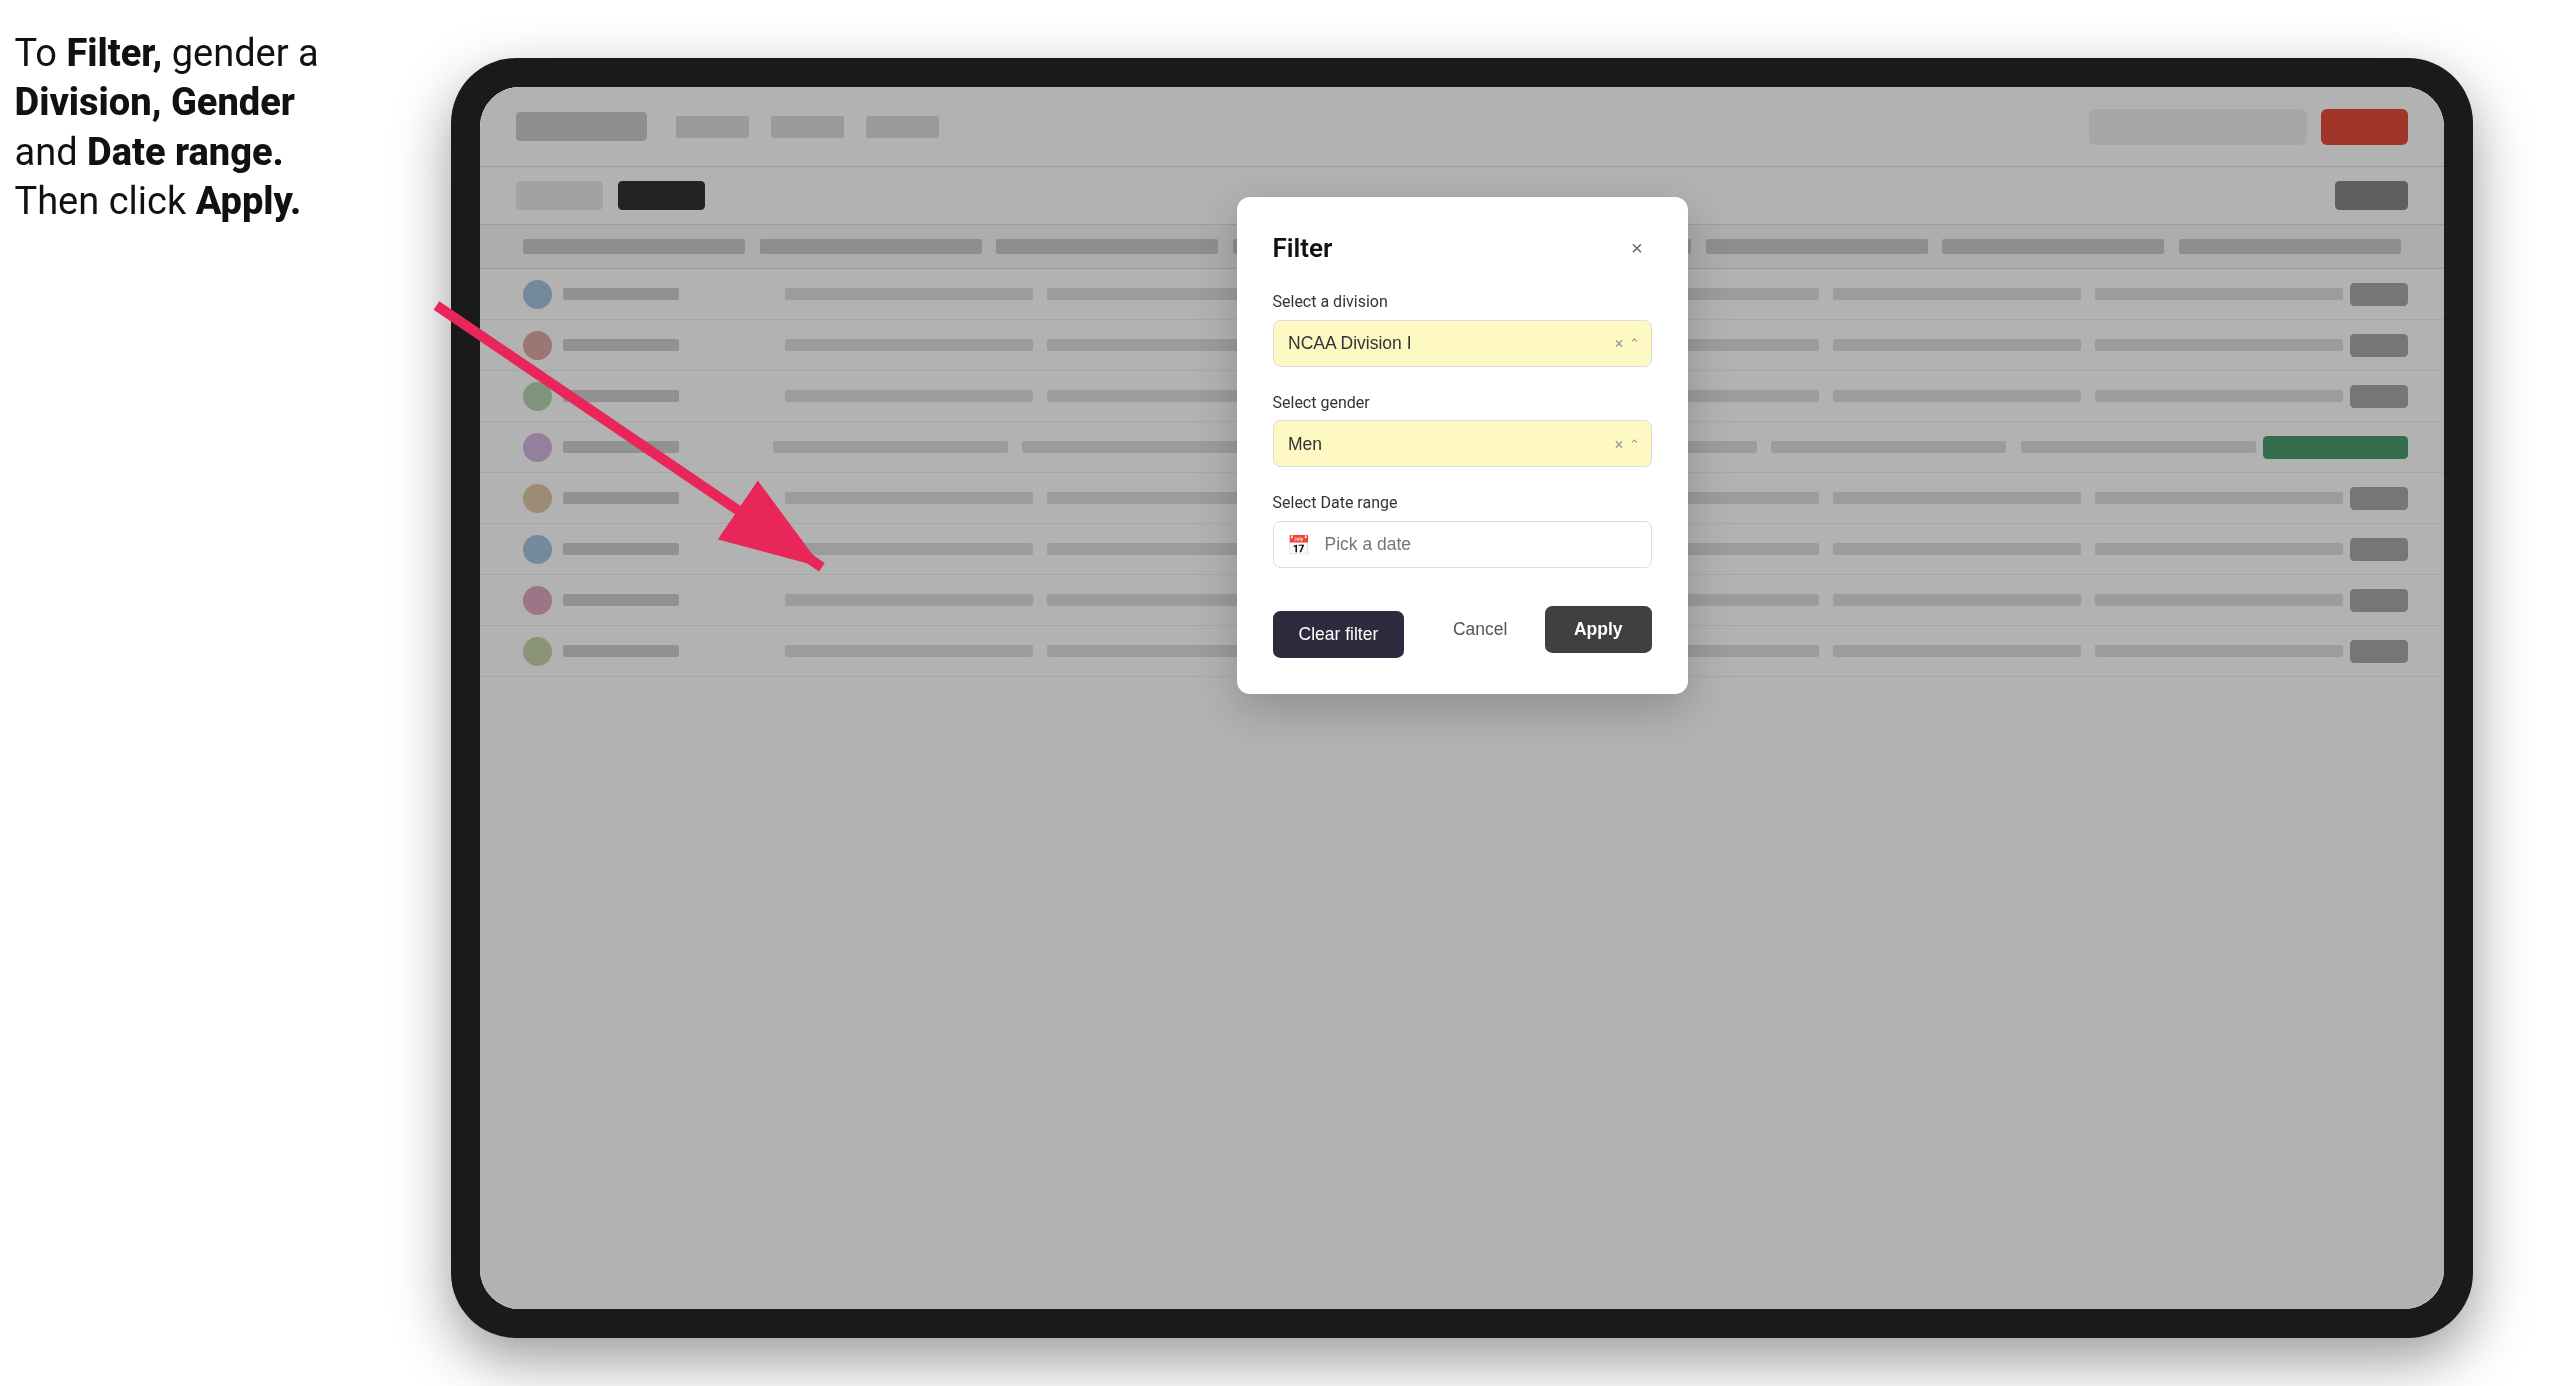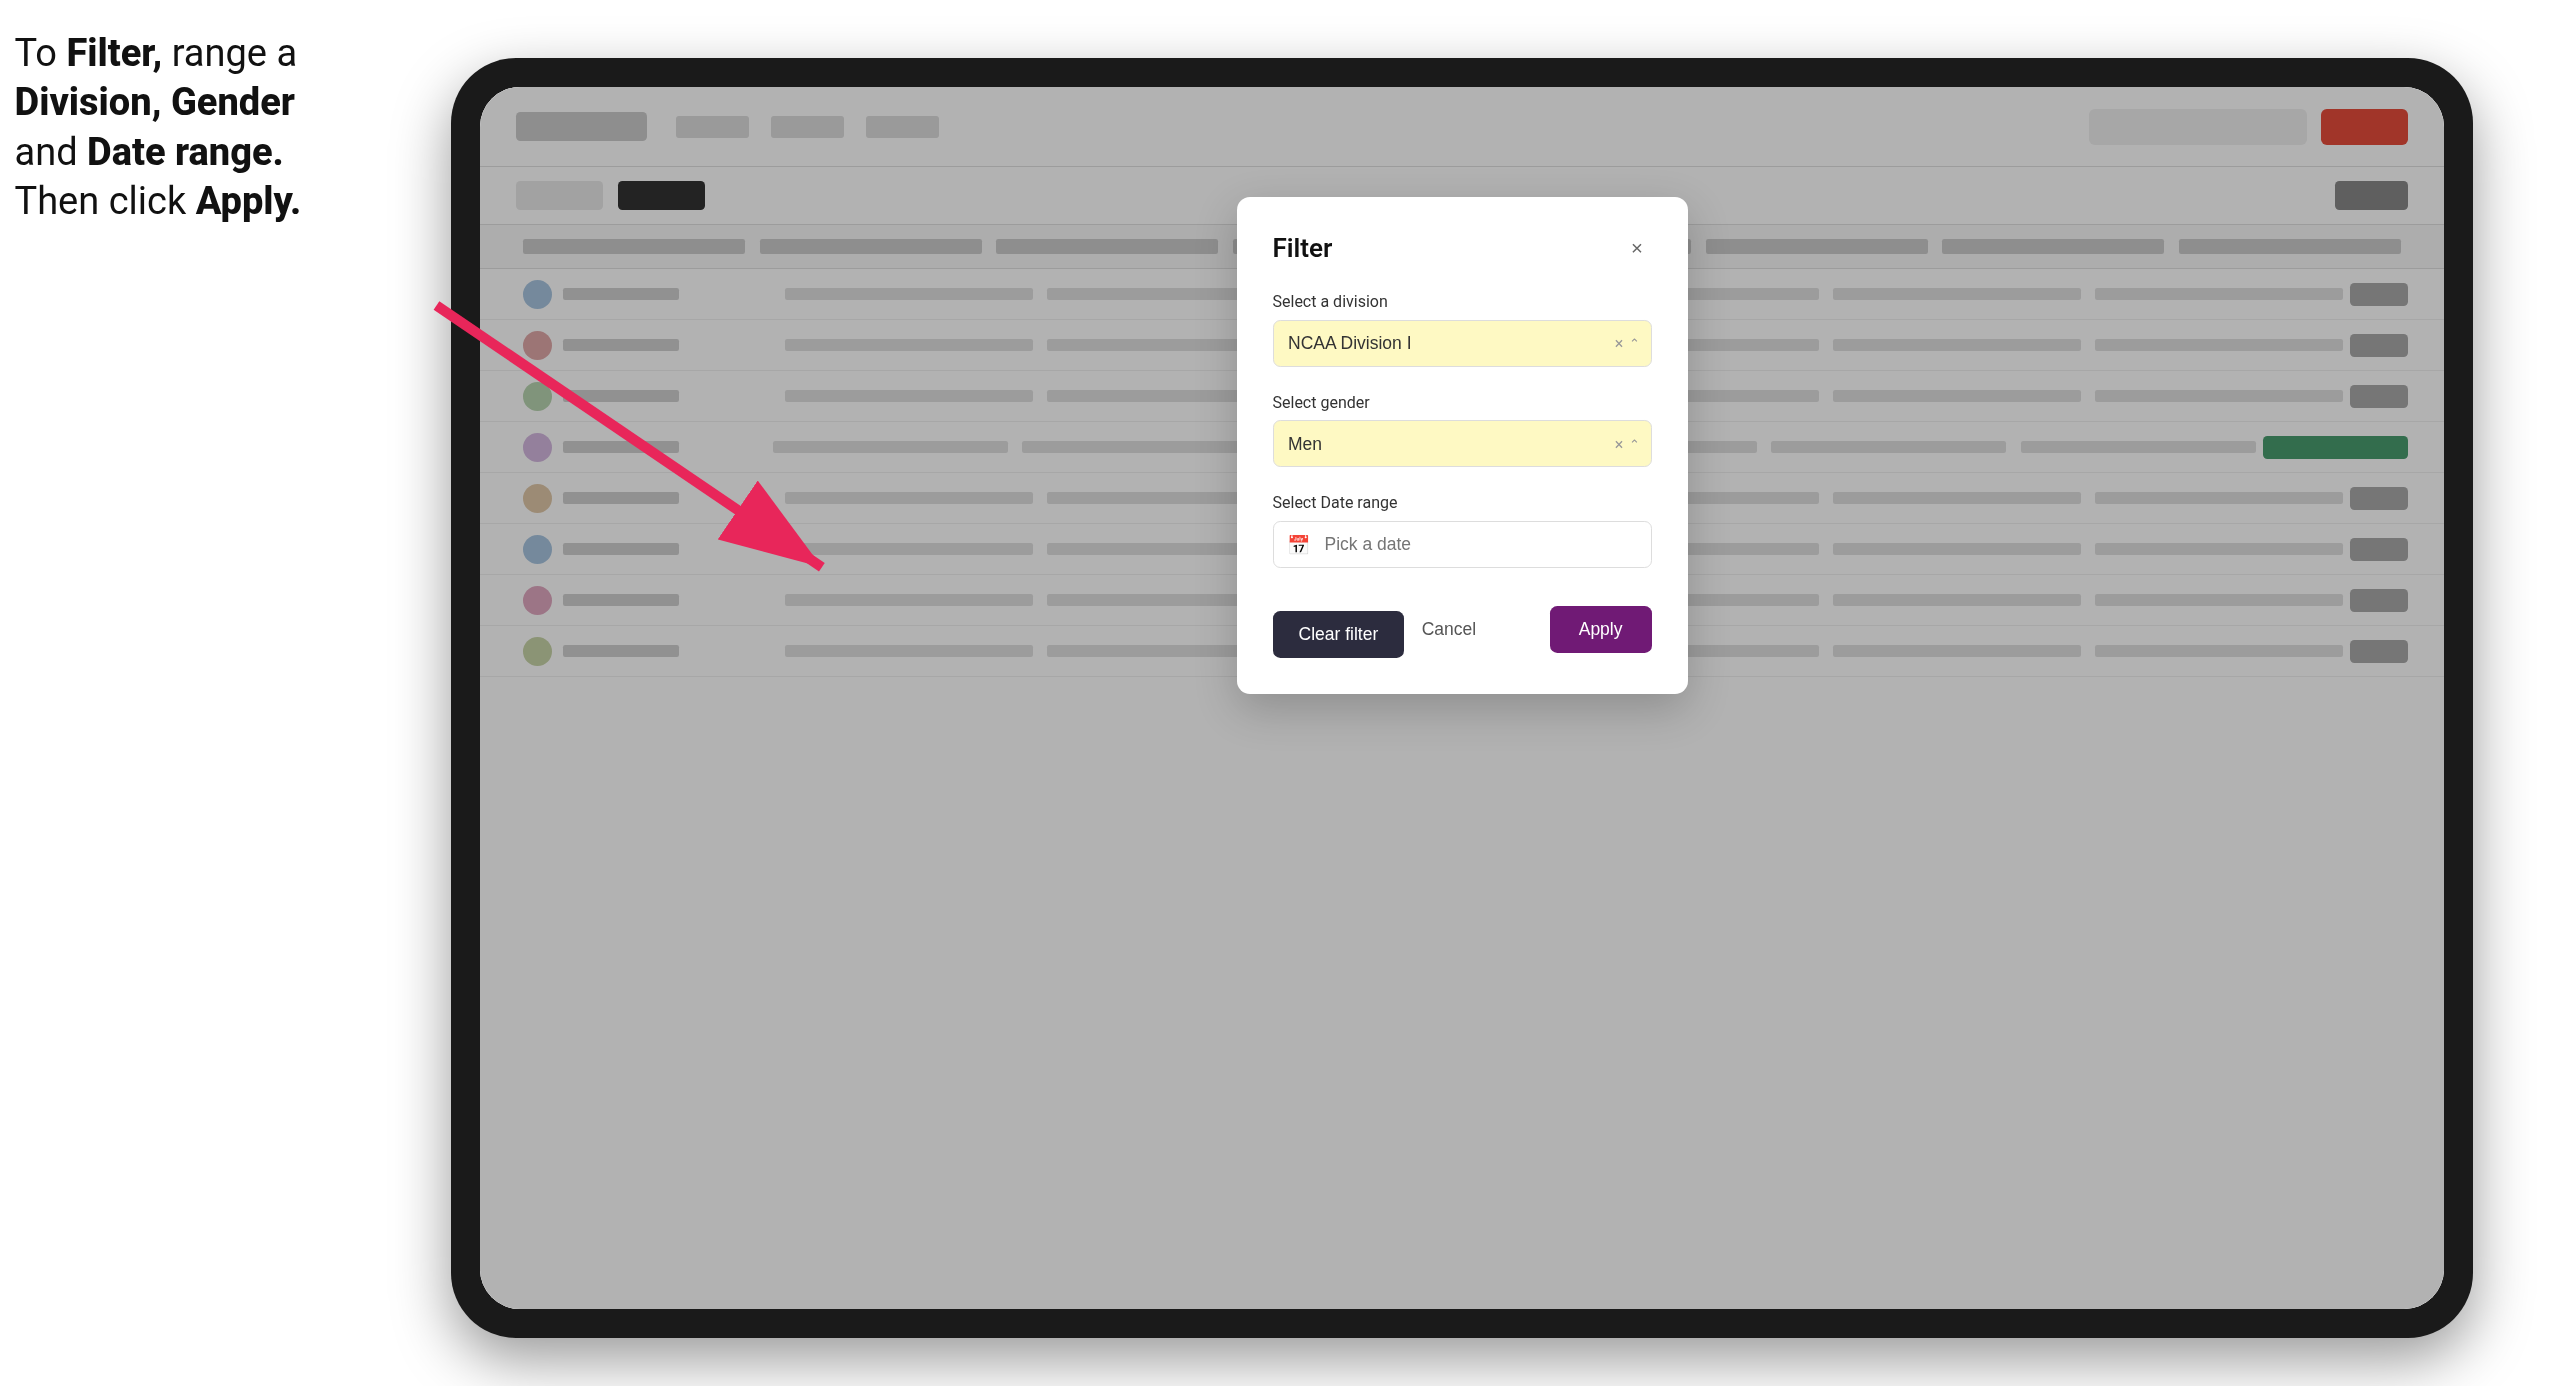--- a/index.html
+++ b/index.html
@@ -370,29 +370,28 @@
     .btn-cancel {
       background: transparent;
       color: #555;
       border: none;
       font-size: 17.5px;
       cursor: pointer;
       padding: 13px 17.5px;
     }
 
     .btn-apply {
-      background: #701a75;
+      background: #404040;
       color: #ffffff;
       border: none;
       border-radius: 7.3px;
       padding: 13px 29px;
       font-size: 17.5px;
-      font-weight: 400;
+      font-weight: 700;
       cursor: pointer;
-      margin-left: 36px;
     }
 
     .footer-right {
       display: flex;
       align-items: center;
       gap: 20px;
     }
 
     
     .arrow-svg {
@@ -402,21 +401,21 @@
       width: 100%;
       height: 100%;
       pointer-events: none;
       z-index: 200;
     }
   </style>
 </head>
 <body>
 
 <div class="instruction-text">
-  <span>To </span><span class="bold">Filter,</span><span> range a </span><br>
+  <span>To </span><span class="bold">Filter,</span><span> gender a </span><br>
   <span class="bold">Division, Gender</span><br>
   <span>and </span><span class="bold">Date range.</span><br>
   <span>Then click </span><span class="bold">Apply.</span>
 </div>
 
 <div class="tablet-frame">
   <div class="tablet-screen">
 
     <div class="app-background"></div>
 

